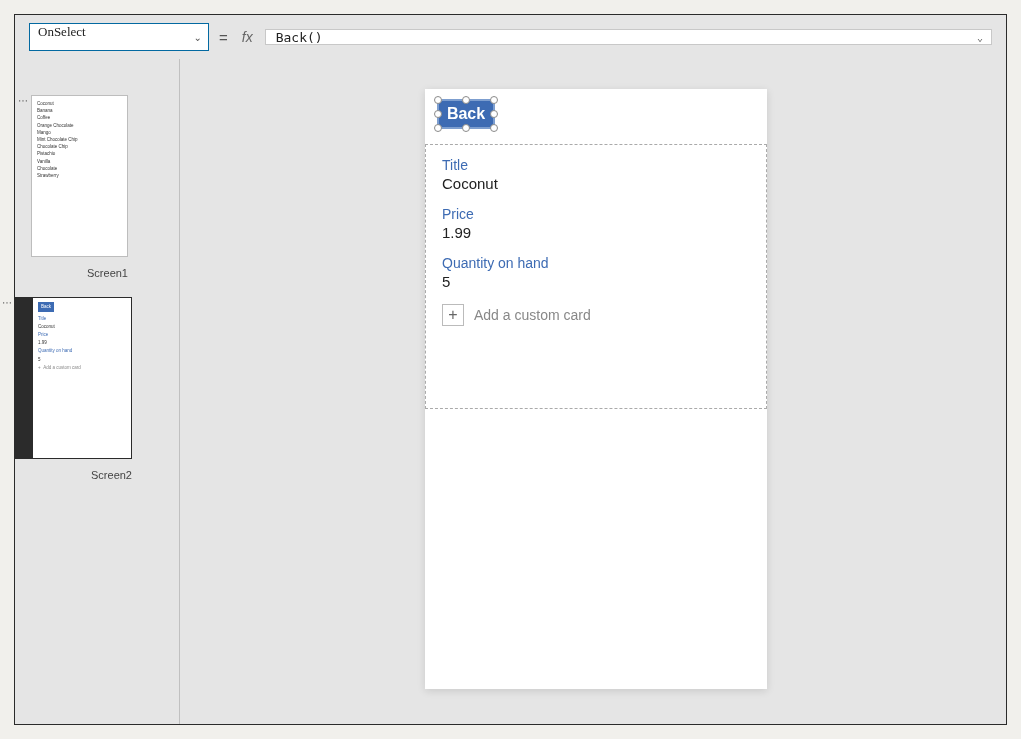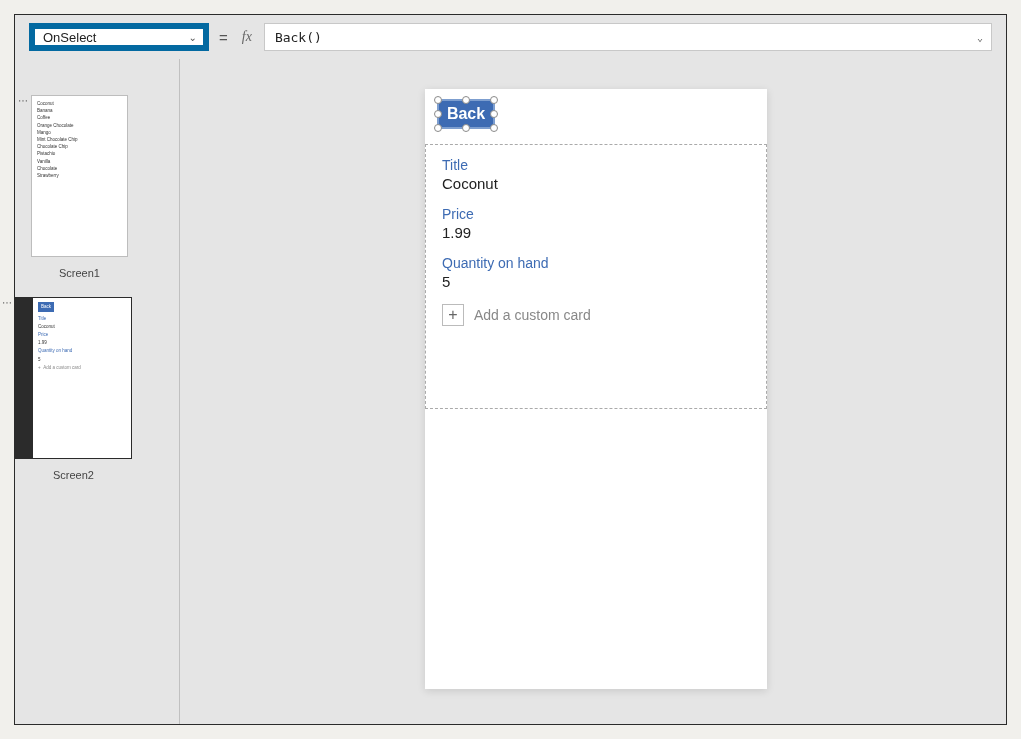--- a/index.html
+++ b/index.html
@@ -26,46 +26,47 @@
     align-items: center;
     padding: 8px 14px;
     background: #e5e5e5;
     gap: 8px;
   }
   .property-dd {
     position: relative;
     width: 180px;
     height: 28px;
     background: #fff;
-    border: 6px solid #0369a1;
-    display: flex;
-    align-items: flex-end;
+    border: 1px solid #0369a1;
+    display: flex;
+    align-items: flex-start;
     padding: 0 8px;
     font-size: 13px;
     color: #222;
+    font-family: Liberation Serif, serif;
   }
   .property-dd .chev {
     position: absolute;
     right: 6px;
     top: 50%;
     transform: translateY(-50%);
     font-size: 10px;
     color: #555;
   }
   .eq-sign { font-size: 15px; color: #555; padding: 0 2px; }
   .fx-label {
-    font-family: Liberation Serif, serif;
+    font-family: Liberation Sans, sans-serif;
     font-style: italic;
     font-size: 14px;
     color: #666;
     padding: 0 4px;
   }
   .formula-input {
     flex: 1;
-    height: 28px;
+    height: 16px;
     background: #fff;
     border: 1px solid #c8c8c8;
     display: flex;
     align-items: center;
     padding: 0 10px;
     font-family: Consolas, monospace;
     font-size: 13px;
     color: #222;
     position: relative;
   }
@@ -101,21 +102,21 @@
     width: 16px;
     color: #555;
     font-size: 10px;
     text-align: center;
     padding-top: 4px;
     line-height: 4px;
   }
   .thumb-col {
     display: flex;
     flex-direction: column;
-    align-items: center;
+    align-items: flex-end;
   }
   .thumb-card {
     width: 97px;
     height: 162px;
     background: #fff;
     border: 1px solid #bdbdbd;
     font-size: 4.5px;
     color: #333;
     padding: 4px 5px;
     line-height: 1.6;

